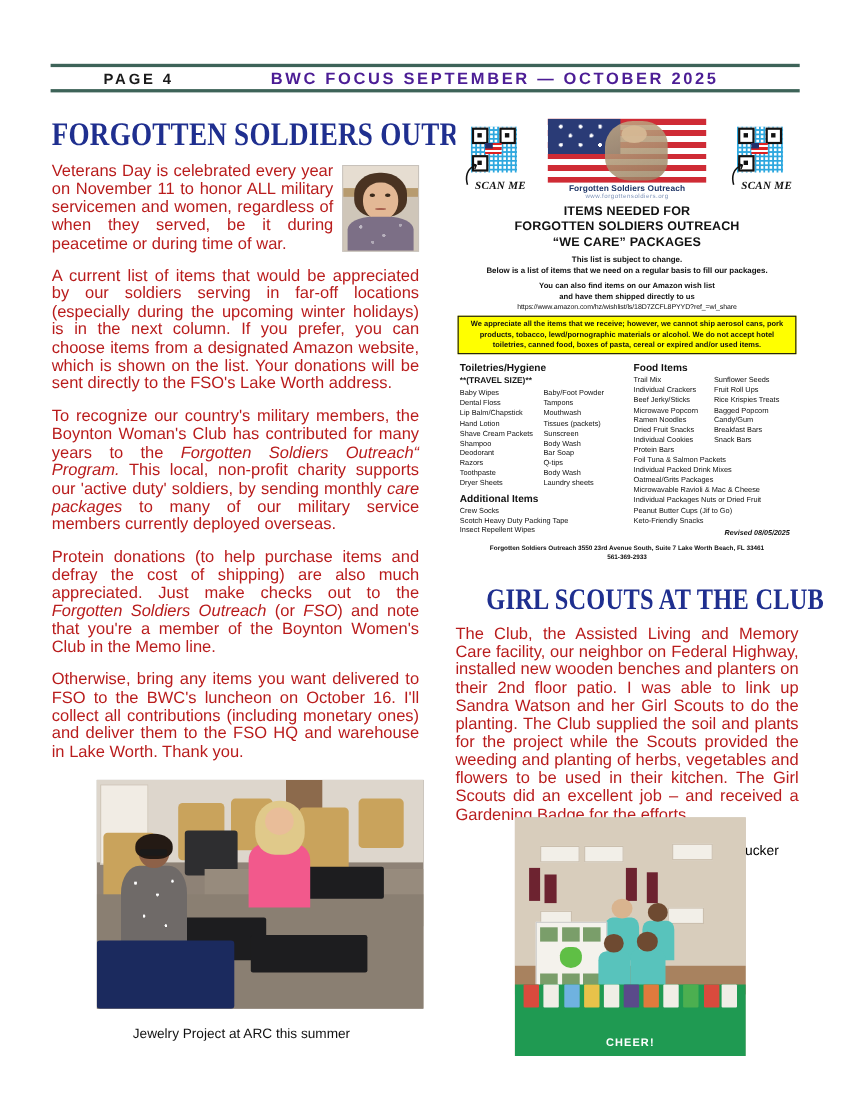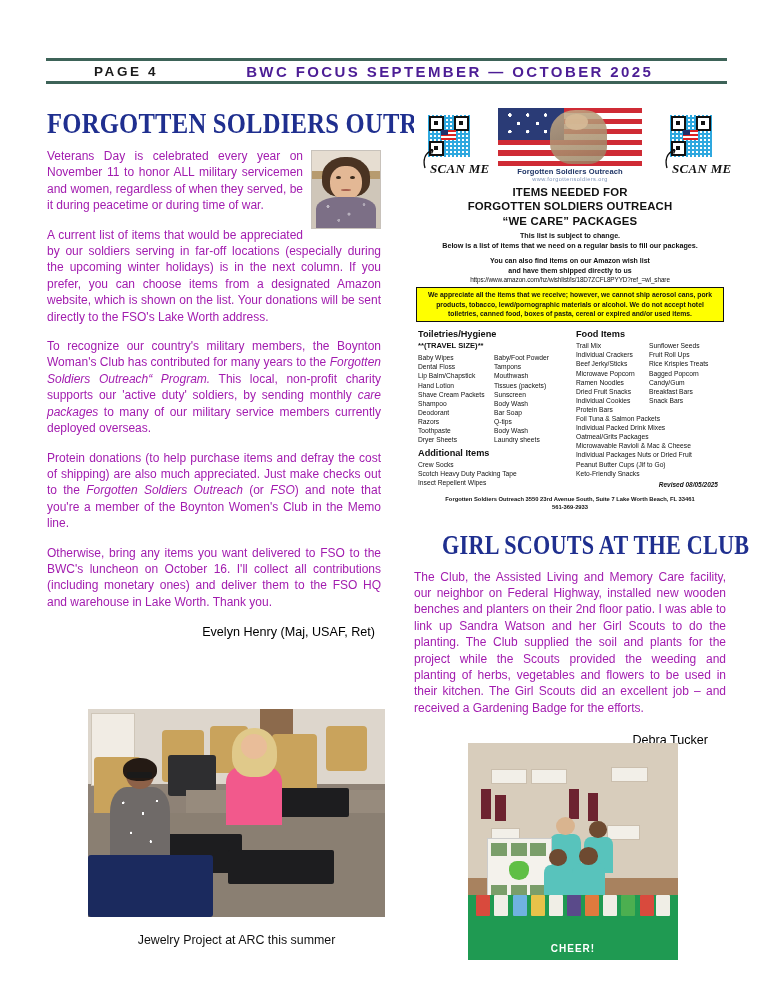--- a/index.html
+++ b/index.html
@@ -79,25 +79,25 @@
     white-space: nowrap;
     margin: 0 0 10px 0;
   }
   .headline.centered {
     transform-origin: center center;
     text-align: center;
   }
 
   
   .body-text {
-    font-size: 12px;
+    font-size: 15px;
     line-height: 16.4px;
     text-align: justify;
     margin: 0 0 13px 0;
-    color: #a21caf;
+    color: #b91c1c;
   }
   .body-text:last-child { margin-bottom: 0; }
   .body-text i { font-style: italic; }
   .signature {
     font-size: 12.6px;
     line-height: 16.4px;
     text-align: right;
     margin: 14px 0 0 0;
     padding-right: 6px;
   }
@@ -175,21 +175,21 @@
   }
   .qr .mini-flag::before {
     content:""; position:absolute; left:0; top:0; width:7px; height:5px; background:#21306b;
   }
   .scan-wrap { position: relative; height: 22px; margin-top: 1px; }
   .scan-arrow { position: absolute; left: 4px; top: -12px; width: 16px; height: 22px; }
   .scan-me {
     font-family: "Liberation Serif", serif;
     font-style: italic;
     font-weight: bold;
-    font-size: 13px;
+    font-size: 10px;
     letter-spacing: .3px;
     color: #111;
     margin-left: 12px;
     white-space: nowrap;
   }
   .fso-logo { width: 150px; text-align: center; }
   .fso-flag {
     width: 144px; height: 58px; margin: 0 auto;
     position: relative; overflow: hidden;
     background: linear-gradient(#cf2b35 0 9.1%, #fff 9.1% 18.2%, #cf2b35 18.2% 27.3%, #fff 27.3% 36.4%, #cf2b35 36.4% 45.5%, #fff 45.5% 54.6%, #cf2b35 54.6% 63.7%, #fff 63.7% 72.8%, #cf2b35 72.8% 81.9%, #fff 81.9% 91%, #cf2b35 91% 100%);
@@ -383,21 +383,21 @@
     font-size:10px; letter-spacing:1px;
     font-family:"Liberation Sans", sans-serif;
   }
 
   .caption {
     position: absolute;
     font-size: 12.4px;
     color: #111;
     text-align: center;
   }
-  #caption-jewelry { left: 88px; top: 933px; width: 297px; }
+  #caption-jewelry { left: 71px; top: 933px; width: 297px; }
 </style>
 </head>
 <body>
 
 <div class="page-header">
   <div class="hdr-rule"></div>
   <div class="hdr-row">
     <span class="hdr-page">PAGE 4</span>
     <span class="hdr-title">BWC FOCUS SEPTEMBER — OCTOBER 2025</span>
   </div>

